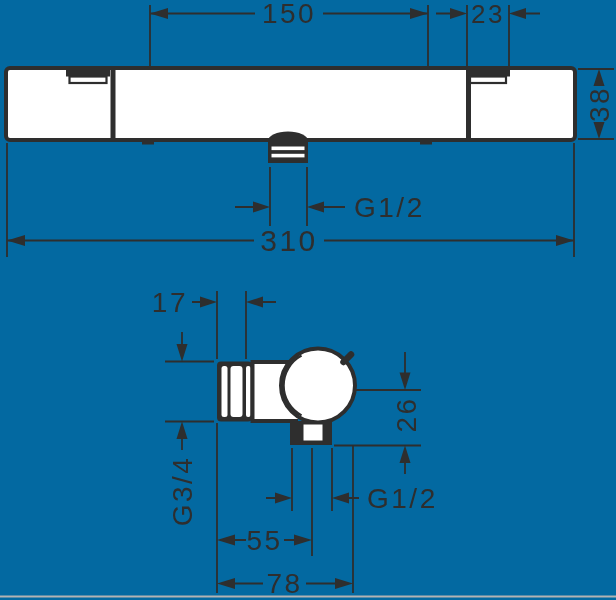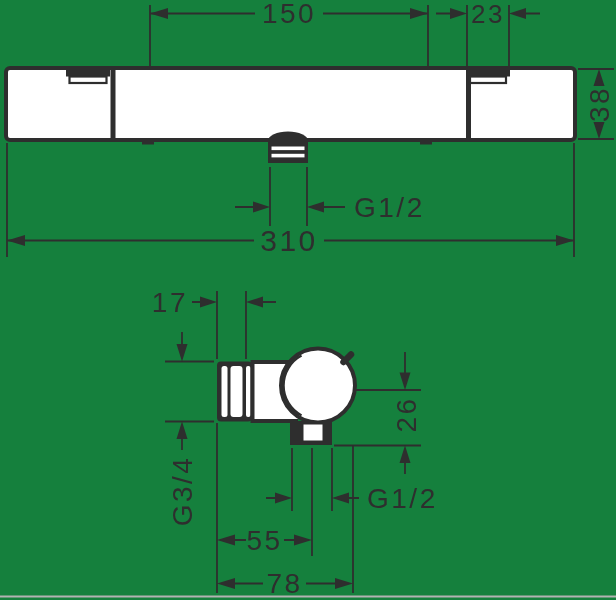--- a/index.html
+++ b/index.html
@@ -4,21 +4,21 @@
 <style>
   html, body {
     margin: 0;
     padding: 0;
     background: #ffffff;
   }
   .stage {
     position: relative;
     width: 616px;
     height: 600px;
-    background: #15803d;
+    background: #0369a1;
     overflow: hidden;
   }
   svg { display: block; }
 
   
   .thin  { stroke: #2e2e2e; stroke-width: 1.8; fill: none; }
   .out4  { stroke: #2e2e2e; stroke-width: 4;   fill: #ffffff; }
   .edge4 { stroke: #2e2e2e; stroke-width: 4;   fill: #ffffff; }
   .med   { stroke: #2e2e2e; stroke-width: 2.5; fill: none; }
   .div5  { stroke: #2e2e2e; stroke-width: 5;   fill: none; }

